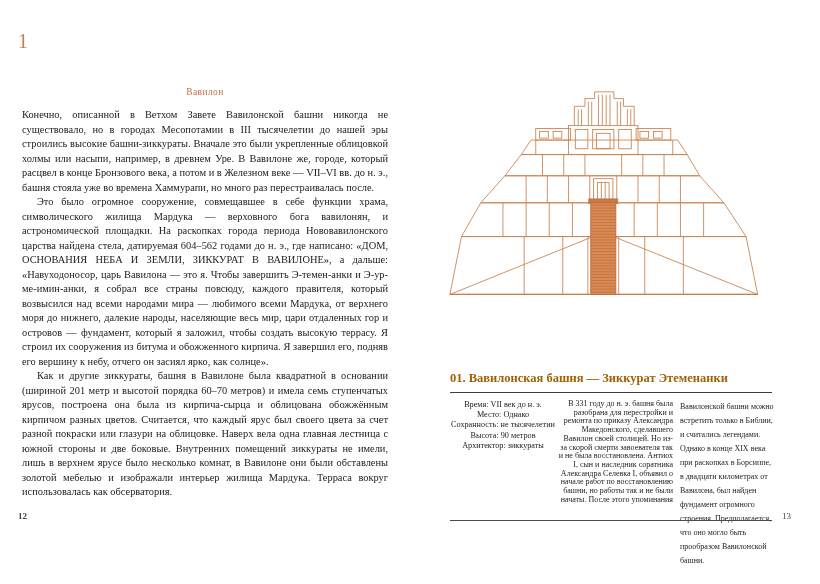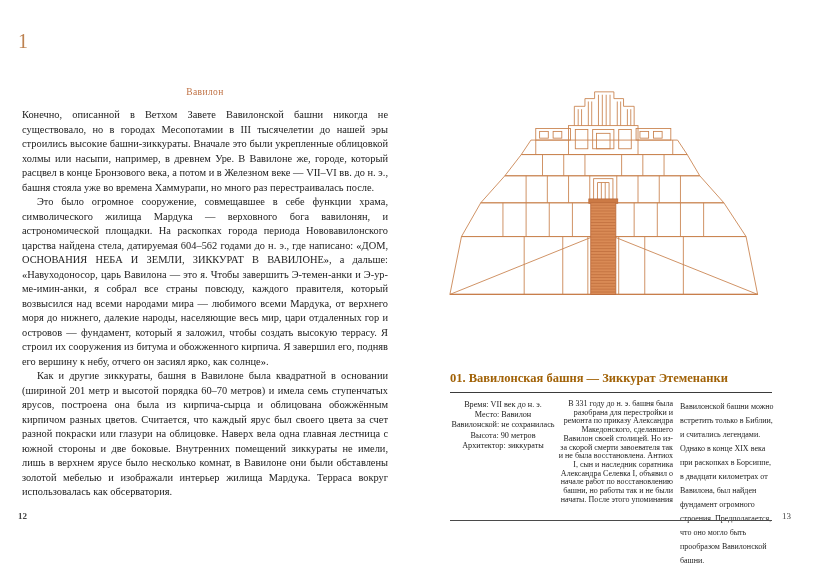--- a/index.html
+++ b/index.html
@@ -112,22 +112,22 @@
     <rect x="147" y="117" width="30" height="4.5" fill="#cc7a45" stroke="#b96a3a" stroke-width="0.8"></rect>
 
     <rect x="149" y="121" width="26" height="95" fill="url(#stairhatch)" stroke="#bd6c3c" stroke-width="0.9"></rect>
   </svg>
 
   <div class="section-title">01. Вавилонская башня — Зиккурат Этеменанки</div>
   <div class="rule-top"></div>
 
   <div class="col col-facts">
     <div class="fact-line">Время: VII век до н. э.</div>
-    <div class="fact-line">Место: Вавилон</div>
-    <div class="fact-line">Вавилонской: не сохранилась</div>
+    <div class="fact-line">Место: Однако</div>
+    <div class="fact-line">Сохранность: не тысячелетии</div>
     <div class="fact-line">Высота: 90 метров</div>
     <div class="fact-line">Архитектор: зиккураты</div>
   </div>
 
   <div class="col col-2">В 331 году до н. э. башня была разобрана для перестройки и ремонта по приказу Александра Македонского, сделавшего Вавилон своей столицей. Но из-за скорой смерти завоевателя так и не была восстановлена. Антиох I, сын и наследник соратника Александра Селевка I, объявил о начале работ по восстановлению башни, но работы так и не были начаты. После этого упоминания</div>
   <div class="col col-3">Вавилонской башни можно встретить только в Библии, и считались легендами. Однако в конце XIX века при раскопках в Борсиппе, в двадцати километрах от Вавилона, был найден фундамент огромного строения. Предполагается, что оно могло быть прообразом Вавилонской башни.</div>
 
   <div class="rule-bottom"></div>
   <div class="page-num">13</div>
 </div>

